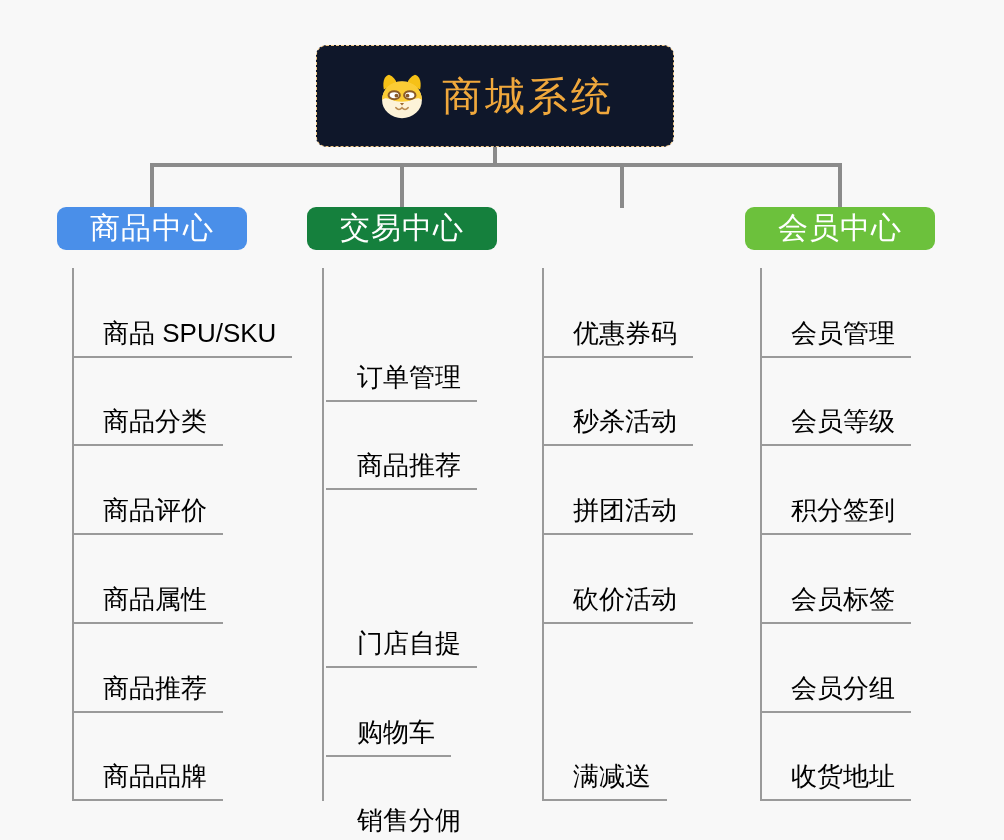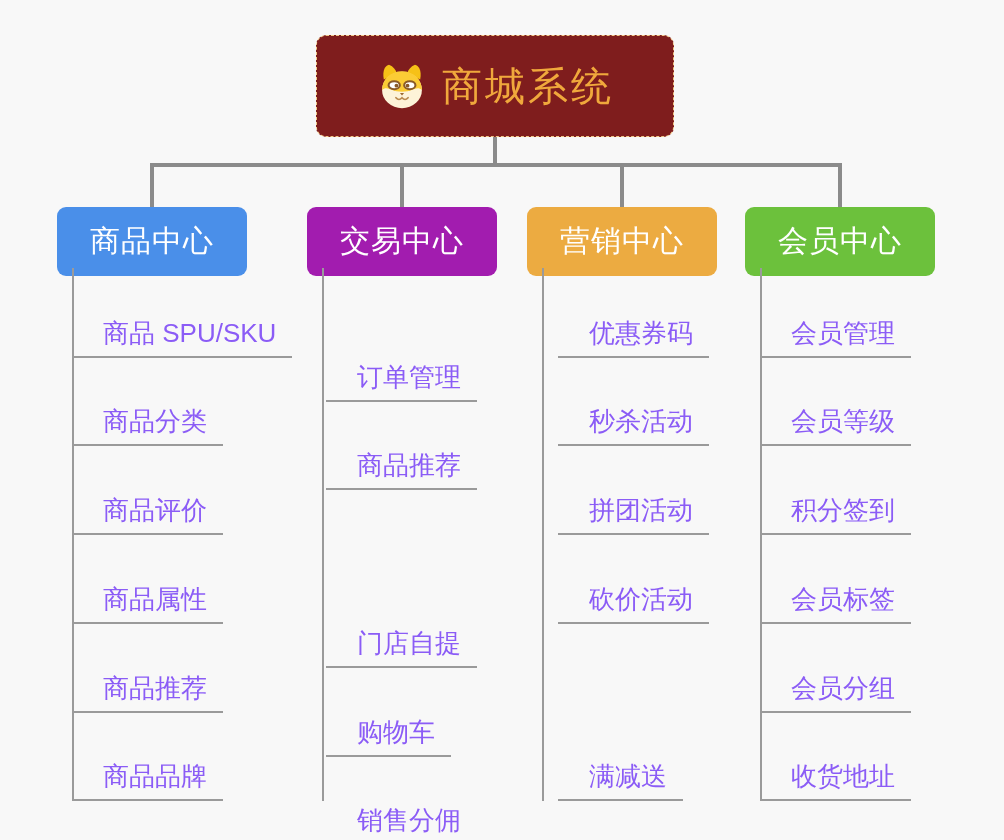--- a/index.html
+++ b/index.html
@@ -8,40 +8,40 @@
   .canvas { position:relative; width:1004px; height:840px; background:#f8f8f8; overflow:hidden; }
 
   
   .conn { position:absolute; background:#8b8b8b; }
   .stem { left:493px; top:136px; width:4px; height:31px; }
   .bus  { left:150px; top:163px; width:692px; height:4px; }
   .drop { top:163px; width:4px; height:45px; }
   .d0 { left:150px; } .d1 { left:400px; } .d2 { left:620px; } .d3 { left:838px; }
 
   
-  .root { position:absolute; left:316px; top:35px; width:358px; height:102px;
-          background:#7f1d1d; border:1px dashed #f2c988; border-radius:10px;
+  .root { position:absolute; left:316px; top:45px; width:358px; height:102px;
+          background:#0f172a; border:1px dashed #f2c988; border-radius:10px;
           display:flex; align-items:center; justify-content:center; gap:14px; }
   .root-label { font-size:40px; letter-spacing:3px; font-weight:500; }
   .dog { width:52px; height:47px; display:block; }
 
   
-  .branch { position:absolute; top:207px; width:190px; height:69px; border-radius:9px;
+  .branch { position:absolute; top:207px; width:190px; height:43px; border-radius:9px;
             color:#ffffff; font-size:30px; letter-spacing:1px;
             display:flex; align-items:center; justify-content:center; cursor:default; }
   .b0 { left:57px; } .b1 { left:307px; } .b2 { left:527px; } .b3 { left:745px; }
 
   
   .vline { position:absolute; top:268px; width:2px; height:533px; background:#9a9a9a; }
   .v0 { left:72px; } .v1 { left:322px; } .v2 { left:542px; } .v3 { left:760px; }
 
   
-  .child { position:absolute; font-size:26px; line-height:34px; color:#8b5cf6;
+  .child { position:absolute; font-size:26px; line-height:34px; color:#000000;
            padding:0 16px 6px 31px; border-bottom:2px solid #9a9a9a; white-space:nowrap; }
-  .col0 { left:72px; } .col1 { left:326px;margin-top:44px; } .col2 { left:558px; } .col3 { left:760px; }
+  .col0 { left:72px; } .col1 { left:326px;margin-top:44px; } .col2 { left:542px; } .col3 { left:760px; }
   .r0 { top:316px; } .r1 { top:404px; } .r2 { top:493px; }
   .r3 { top:582px; } .r4 { top:671px; } .r5 { top:759px; }
 </style>
 </head>
 <body>
 
 <div class="canvas">
 
   <div class="conn stem"></div>
   <div class="conn bus"></div>
@@ -62,22 +62,21 @@
         <circle cx="23.6" cy="25" r="2.2" fill="#8a5a28"></circle>
         <circle cx="36.4" cy="25" r="2.2" fill="#8a5a28"></circle>
         <path d="M27.6 33.4 L32.4 33.4 L30 36.4 Z" fill="#9c6b33"></path>
         <path d="M23 39 Q26.5 43 30 39 Q33.5 43 37 39" stroke="#b98a4e" stroke-width="2" fill="none" stroke-linecap="round"></path>
       </svg>
     </span>
     <span class="root-label" style="color: rgb(240, 168, 60);">商城系统</span>
   </div>
 
   <div class="branch b0" style="background: rgb(74, 143, 233);">商品中心</div>
-  <div class="branch b1" style="background: #a21caf;">交易中心</div>
-  <div class="branch b2" style="background: rgb(236, 171, 65);">营销中心</div>
+  <div class="branch b1" style="background: #15803d;">交易中心</div>
   <div class="branch b3" style="background: rgb(108, 193, 60);">会员中心</div>
 
   <div class="vline v0"></div>
   <div class="vline v1"></div>
   <div class="vline v2"></div>
   <div class="vline v3"></div>
 
   <div class="child col0 r0">商品 SPU/SKU</div>
   <div class="child col0 r1">商品分类</div>
   <div class="child col0 r2">商品评价</div>

